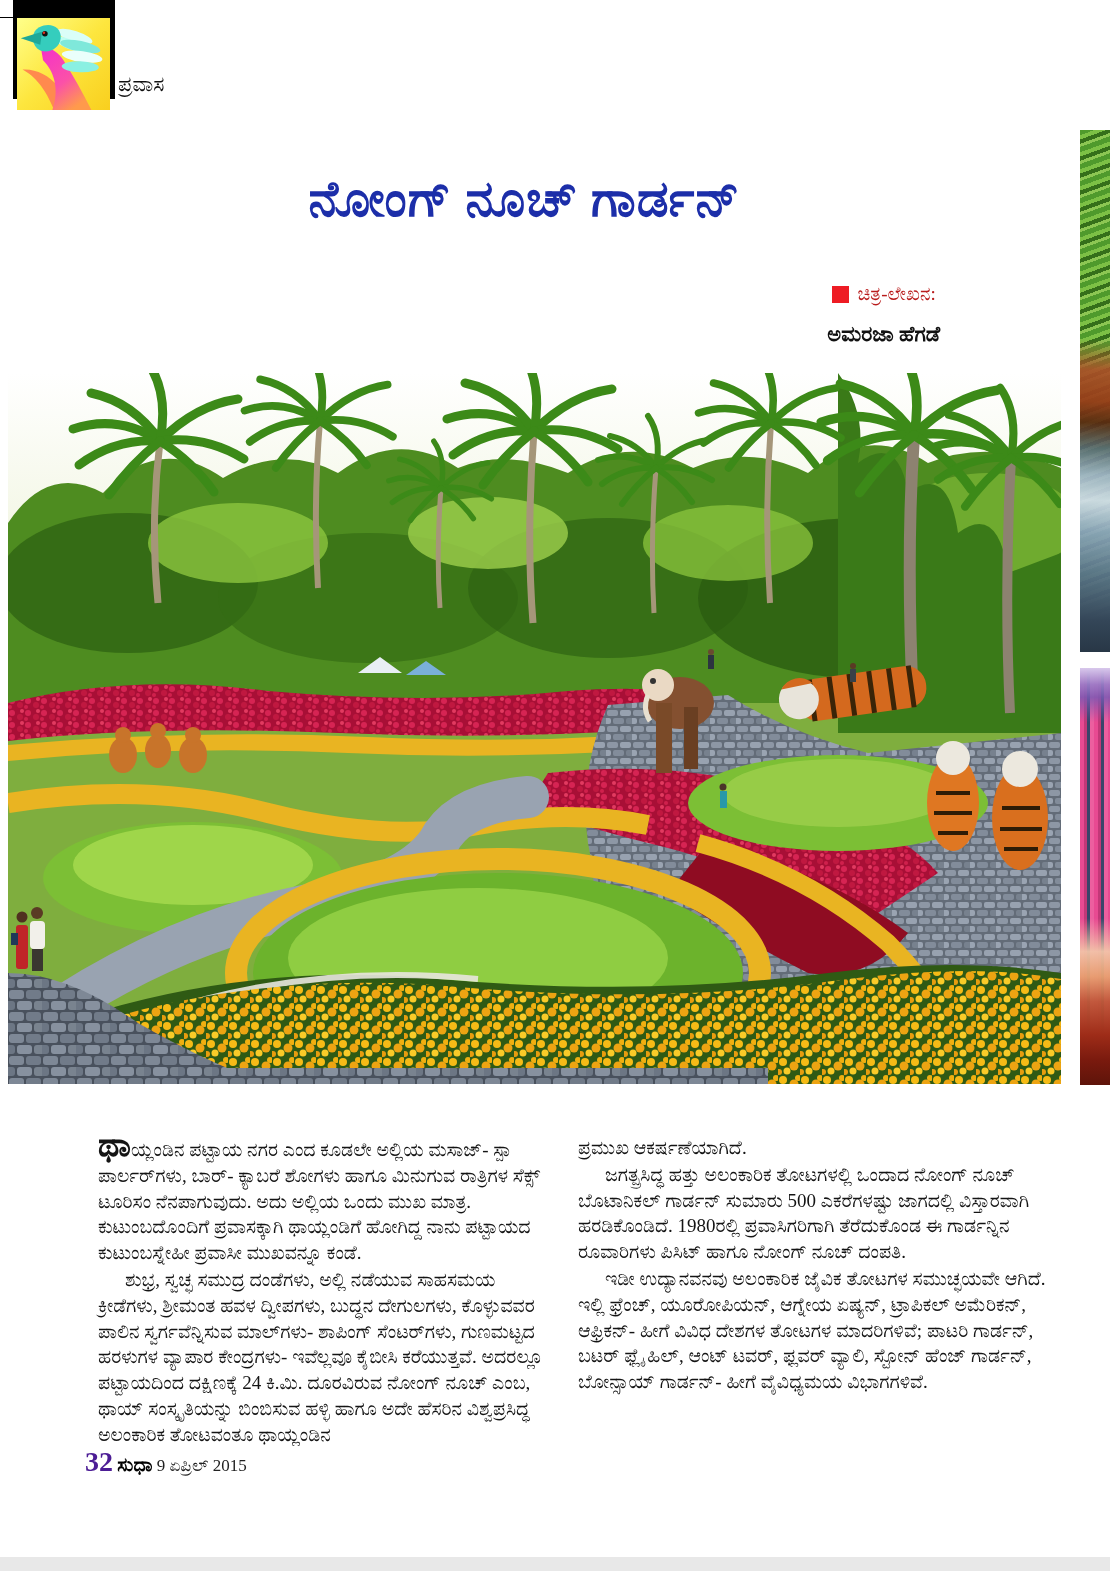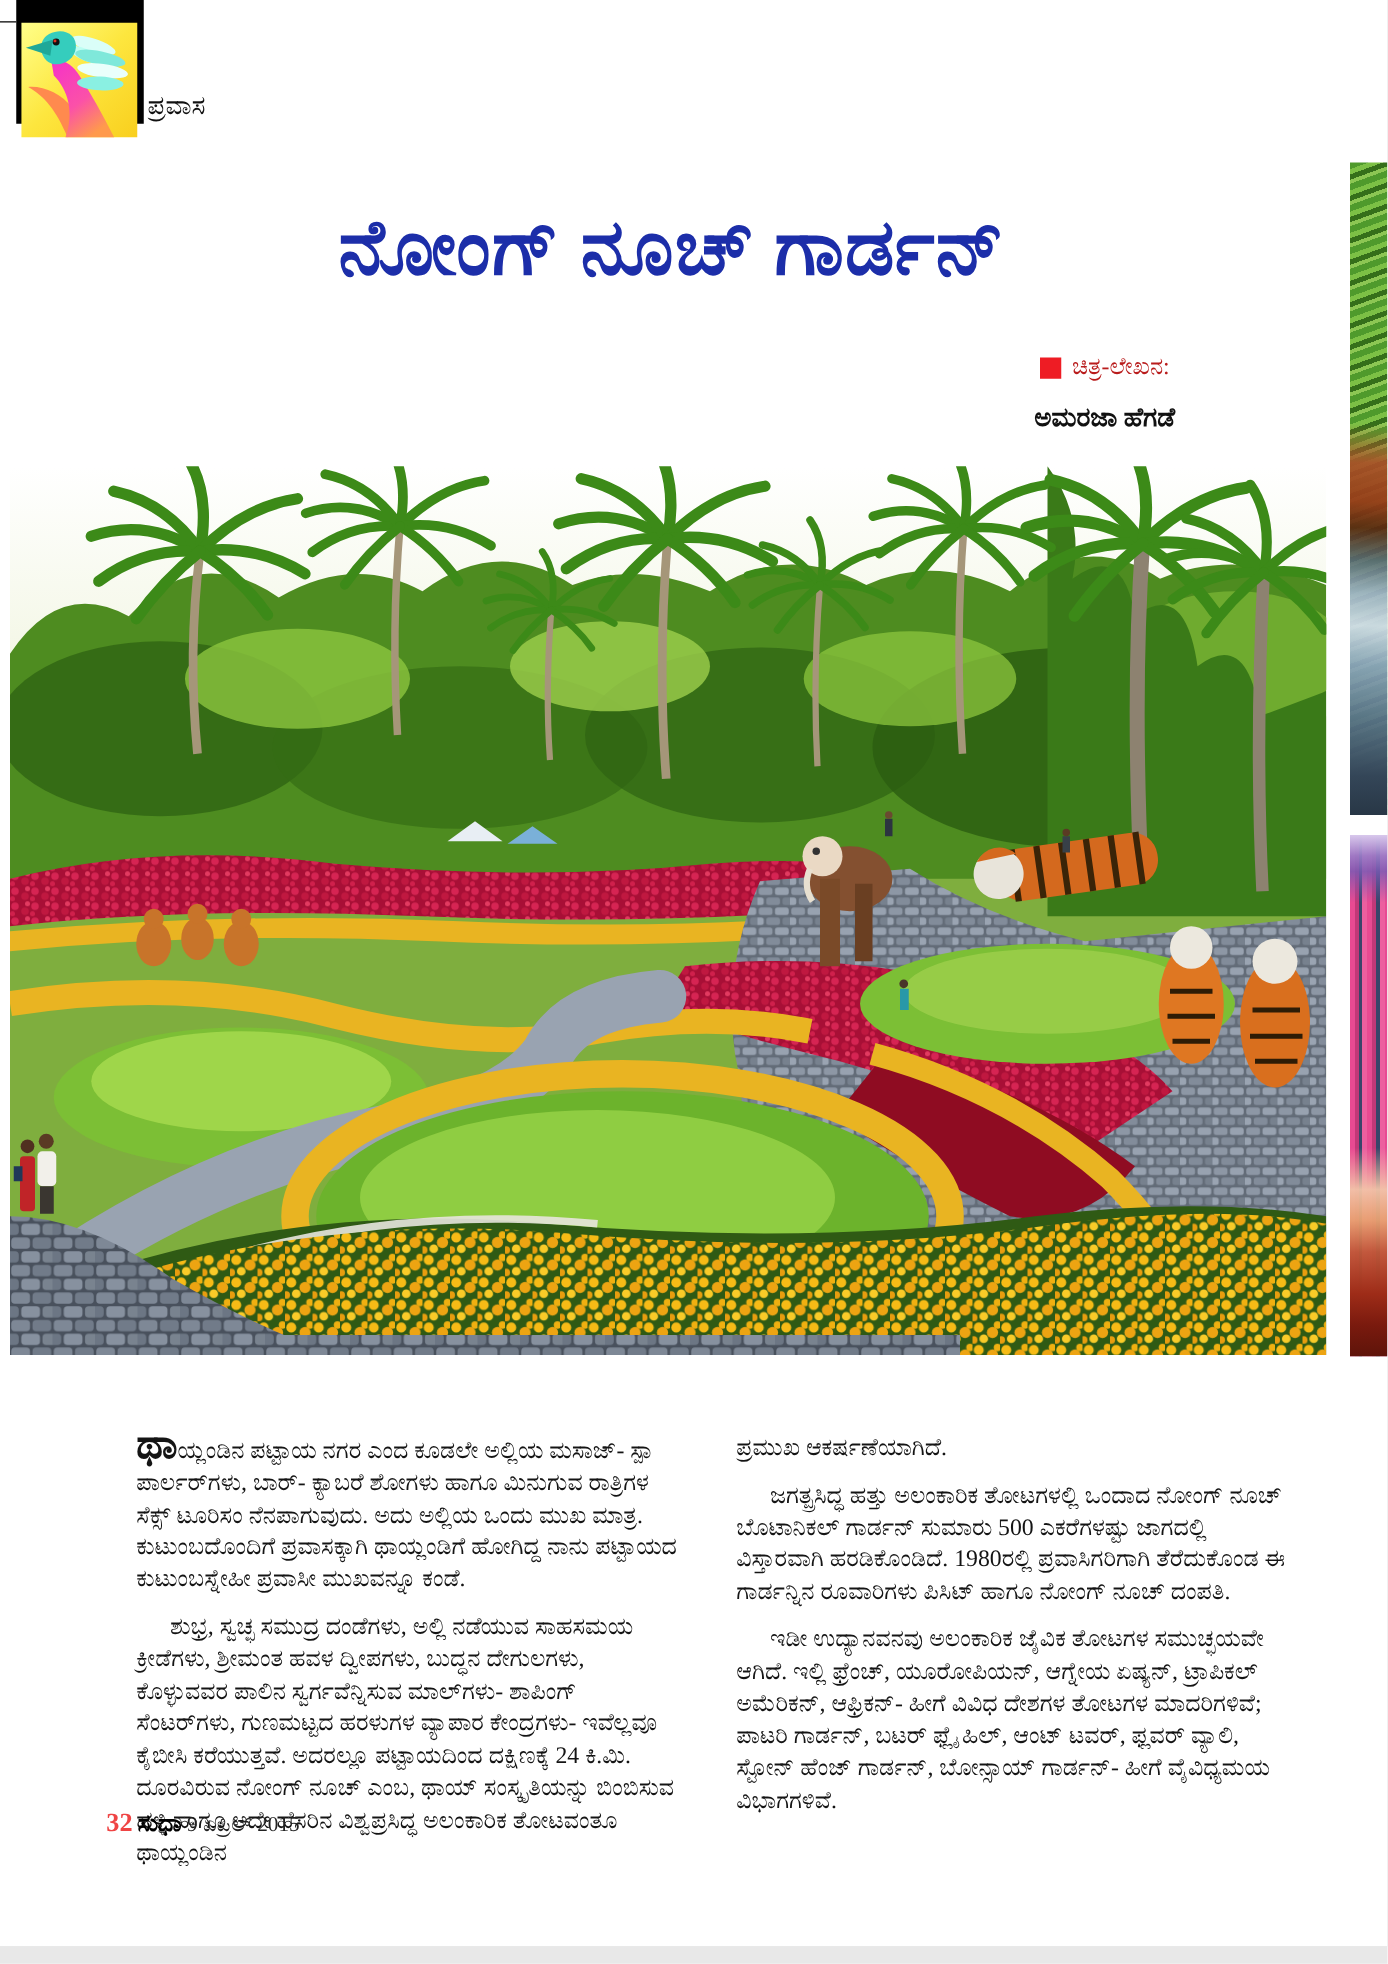--- a/index.html
+++ b/index.html
@@ -7,22 +7,22 @@
         font-family:"Liberation Serif", serif;overflow:hidden;margin:0 auto;}
 
   
   .topline{position:absolute;left:0;top:17px;width:13px;height:1px;background:#000;}
   .logo-black{position:absolute;left:13px;top:0;width:102px;height:99px;background:#000;}
   .logo-yellow{position:absolute;left:17px;top:18px;width:93px;height:92px;}
   .logo-yellow svg{width:100%;height:100%;display:block;}
   .section-label{position:absolute;left:118px;top:72px;font-size:21px;color:#111;}
 
   
-  .title{position:absolute;left:95px;top:146px;width:885px;margin:0;text-align:center;
-         font-size:62px;line-height:106px;font-weight:bold;color:#1c2ea9;
+  .title{position:absolute;left:82px;top:146px;width:885px;margin:0;text-align:center;
+         font-size:50px;line-height:106px;font-weight:bold;color:#1c2ea9;
          letter-spacing:1px;white-space:nowrap;}
   .byline{position:absolute;right:170px;top:283px;text-align:right;}
   .byline-row{display:flex;align-items:center;justify-content:center;gap:9px;
               font-size:19px;color:#b91c1c;}
   .red-sq{width:17px;height:17px;background:#ee1c24;display:inline-block;flex:0 0 auto;}
   .byline-author{font-size:21px;font-weight:bold;margin-top:17px;color:#111;}
 
   
   .photo-main{position:absolute;left:8px;top:373px;width:1053px;height:711px;margin:0;}
   .photo-main svg{display:block;width:100%;height:100%;}
@@ -44,27 +44,27 @@
         rgba(122,90,180,.85) 7%, rgba(0,0,0,0) 13%, rgba(0,0,0,0) 60%,
         rgba(242,196,168,.95) 68%, rgba(232,160,112,.95) 74%, rgba(192,88,56,.95) 80%,
         rgba(158,44,24,1) 88%, rgba(122,26,14,1) 94%, rgba(94,20,10,1) 100%),
       repeating-linear-gradient(90deg, #e84a92 0 4px, #c23878 4px 7px,
         #39456a 7px 10px, #ec5f9f 10px 14px);}
 
   
   .col{position:absolute;font-size:19px;line-height:25.8px;color:#141414;}
   .col1{left:97px;top:1134px;width:458px;}
   .col2{left:577px;top:1134px;width:470px;}
-  .para{margin:12px;}
+  .para{margin:1px;}
   .para.indent{text-indent:27px;}
   .dropcap{font-size:33px;font-weight:bold;line-height:20px;}
 
   
   .footer{position:absolute;left:85px;top:1446px;font-size:17px;color:#222;}
-  .footer .pg{font-size:21px;font-weight:bold;color:#ef4444;}
+  .footer .pg{font-size:28px;font-weight:bold;color:#4c1d95;}
   .footer .mag{font-weight:bold;font-size:19px;color:#000;}
 </style>
 </head>
 <body>
 
 <div id="page">
 
   <div class="topline"></div>
 
   <div class="logo-black"></div>

